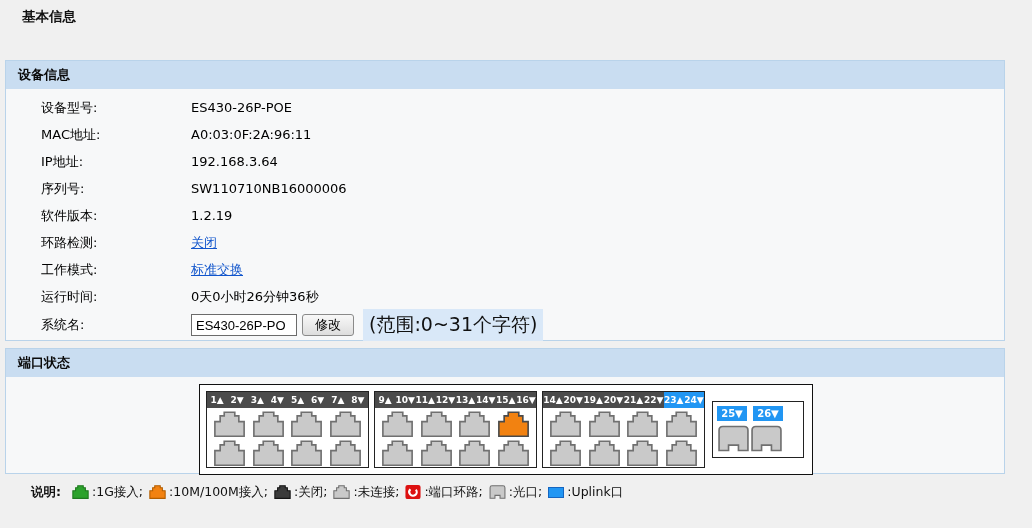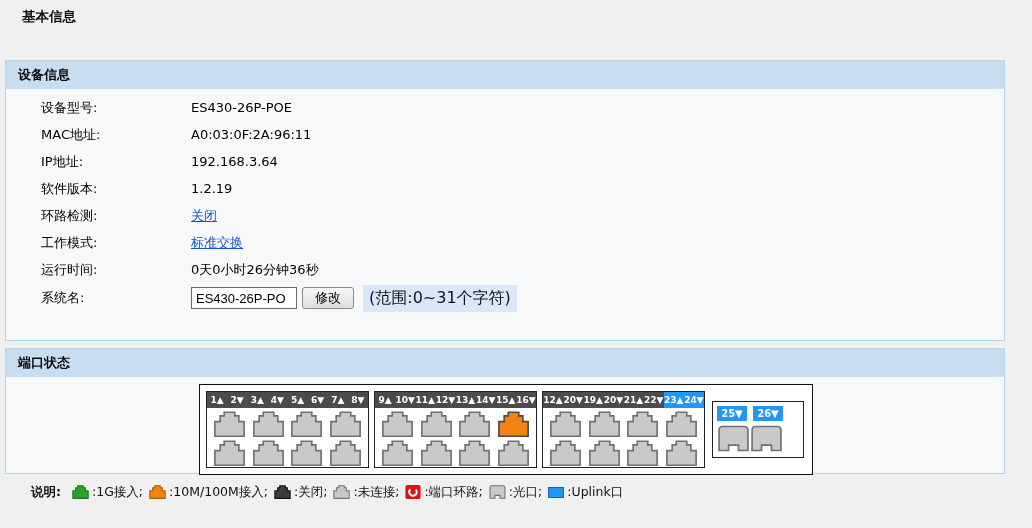--- a/index.html
+++ b/index.html
@@ -46,21 +46,21 @@
   .sys-btn {
     margin-left: 5px; height: 22px; padding: 0 12px;
     border: 1px solid #8a8a8a; border-radius: 3px;
     background: linear-gradient(#f8f8f8, #dddddd);
     font-size: 13px; cursor: pointer;
     font-family: "DejaVu Sans", sans-serif;
     text-align: right;
   }
   .sys-hint {
     margin-left: 9px; background: #D9E8F8;
-    padding: 3px 6px; font-size: 16px; color: #111;
+    padding: 3px 6px; font-size: 19px; color: #111;
   }
   
   .port-box {
     position: absolute; left: 193px; top: 7px;
     width: 614px; height: 91px;
     border: 1px solid #111; background: #fff;
     display: flex; align-items: center; padding: 0 5px;
   }
   .pgroup {
     width: 163px; height: 77px; border: 1px solid #222;
@@ -107,20 +107,24 @@
         <span class="info-label">设备型号:</span>
         <span class="info-value">ES430-26P-POE</span>
       </div>
       <div class="info-row">
         <span class="info-label">MAC地址:</span>
         <span class="info-value">A0:03:0F:2A:96:11</span>
       </div>
       <div class="info-row">
         <span class="info-label">IP地址:</span>
         <span class="info-value">192.168.3.64</span>
+      </div>
+      <div class="info-row">
+        <span class="info-label">序列号:</span>
+        <span class="info-value">SW110710NB16000006</span>
       </div>
       <div class="info-row">
         <span class="info-label">软件版本:</span>
         <span class="info-value">1.2.19</span>
       </div>
       <div class="info-row">
         <span class="info-label">环路检测:</span>
         <a class="info-link" href="javascript:void(0)">关闭</a>
       </div>
       <div class="info-row">
@@ -220,21 +224,21 @@
             <svg viewBox="0 0 40 32" class="rj45">
               <path d="M2 31 H38 V13 H31.5 V6 H26.5 V1.5 H13.5 V6 H8.5 V13 H2 Z" fill="#C9C9C9" stroke="#707070" stroke-width="2"></path>
             </svg>
             <svg viewBox="0 0 40 32" class="rj45">
               <path d="M2 31 H38 V13 H31.5 V6 H26.5 V1.5 H13.5 V6 H8.5 V13 H2 Z" fill="#C9C9C9" stroke="#707070" stroke-width="2"></path>
             </svg>
           </div>
         </div>
         <div class="pgroup">
           <div class="pgroup-header">
-            <span class="plabel">12▲</span>
+            <span class="plabel">14▲</span>
             <span class="plabel">20▼</span>
             <span class="plabel">19▲</span>
             <span class="plabel">20▼</span>
             <span class="plabel">21▲</span>
             <span class="plabel">22▼</span>
             <span class="plabel uplink">23▲</span>
             <span class="plabel uplink">24▼</span>
           </div>
           <div class="prow">
             <svg viewBox="0 0 40 32" class="rj45">

